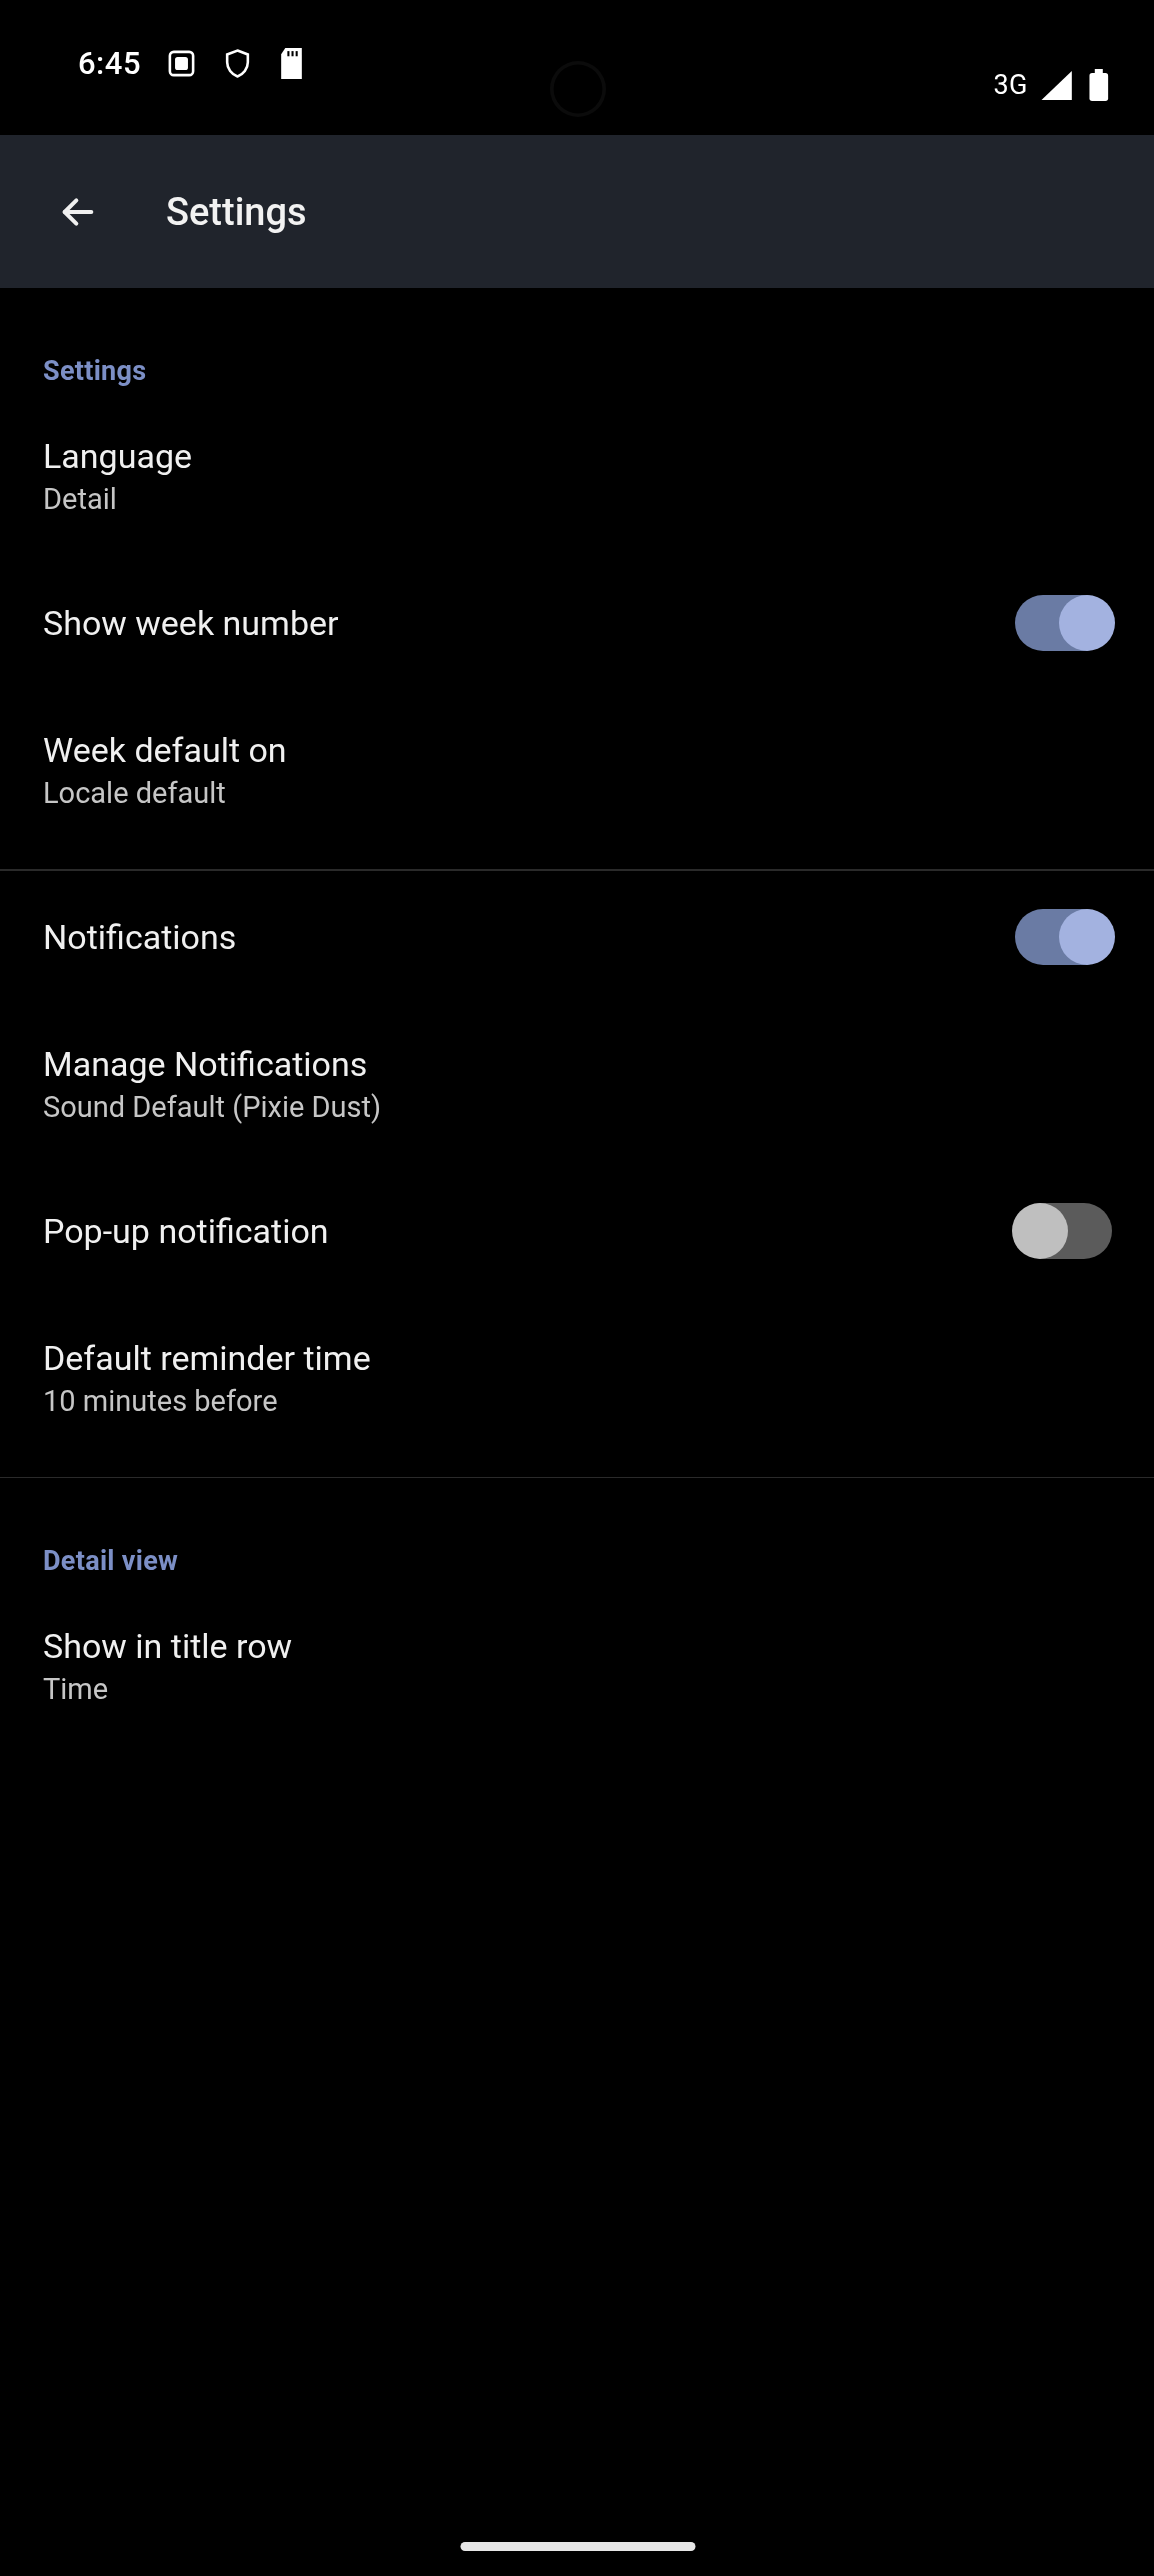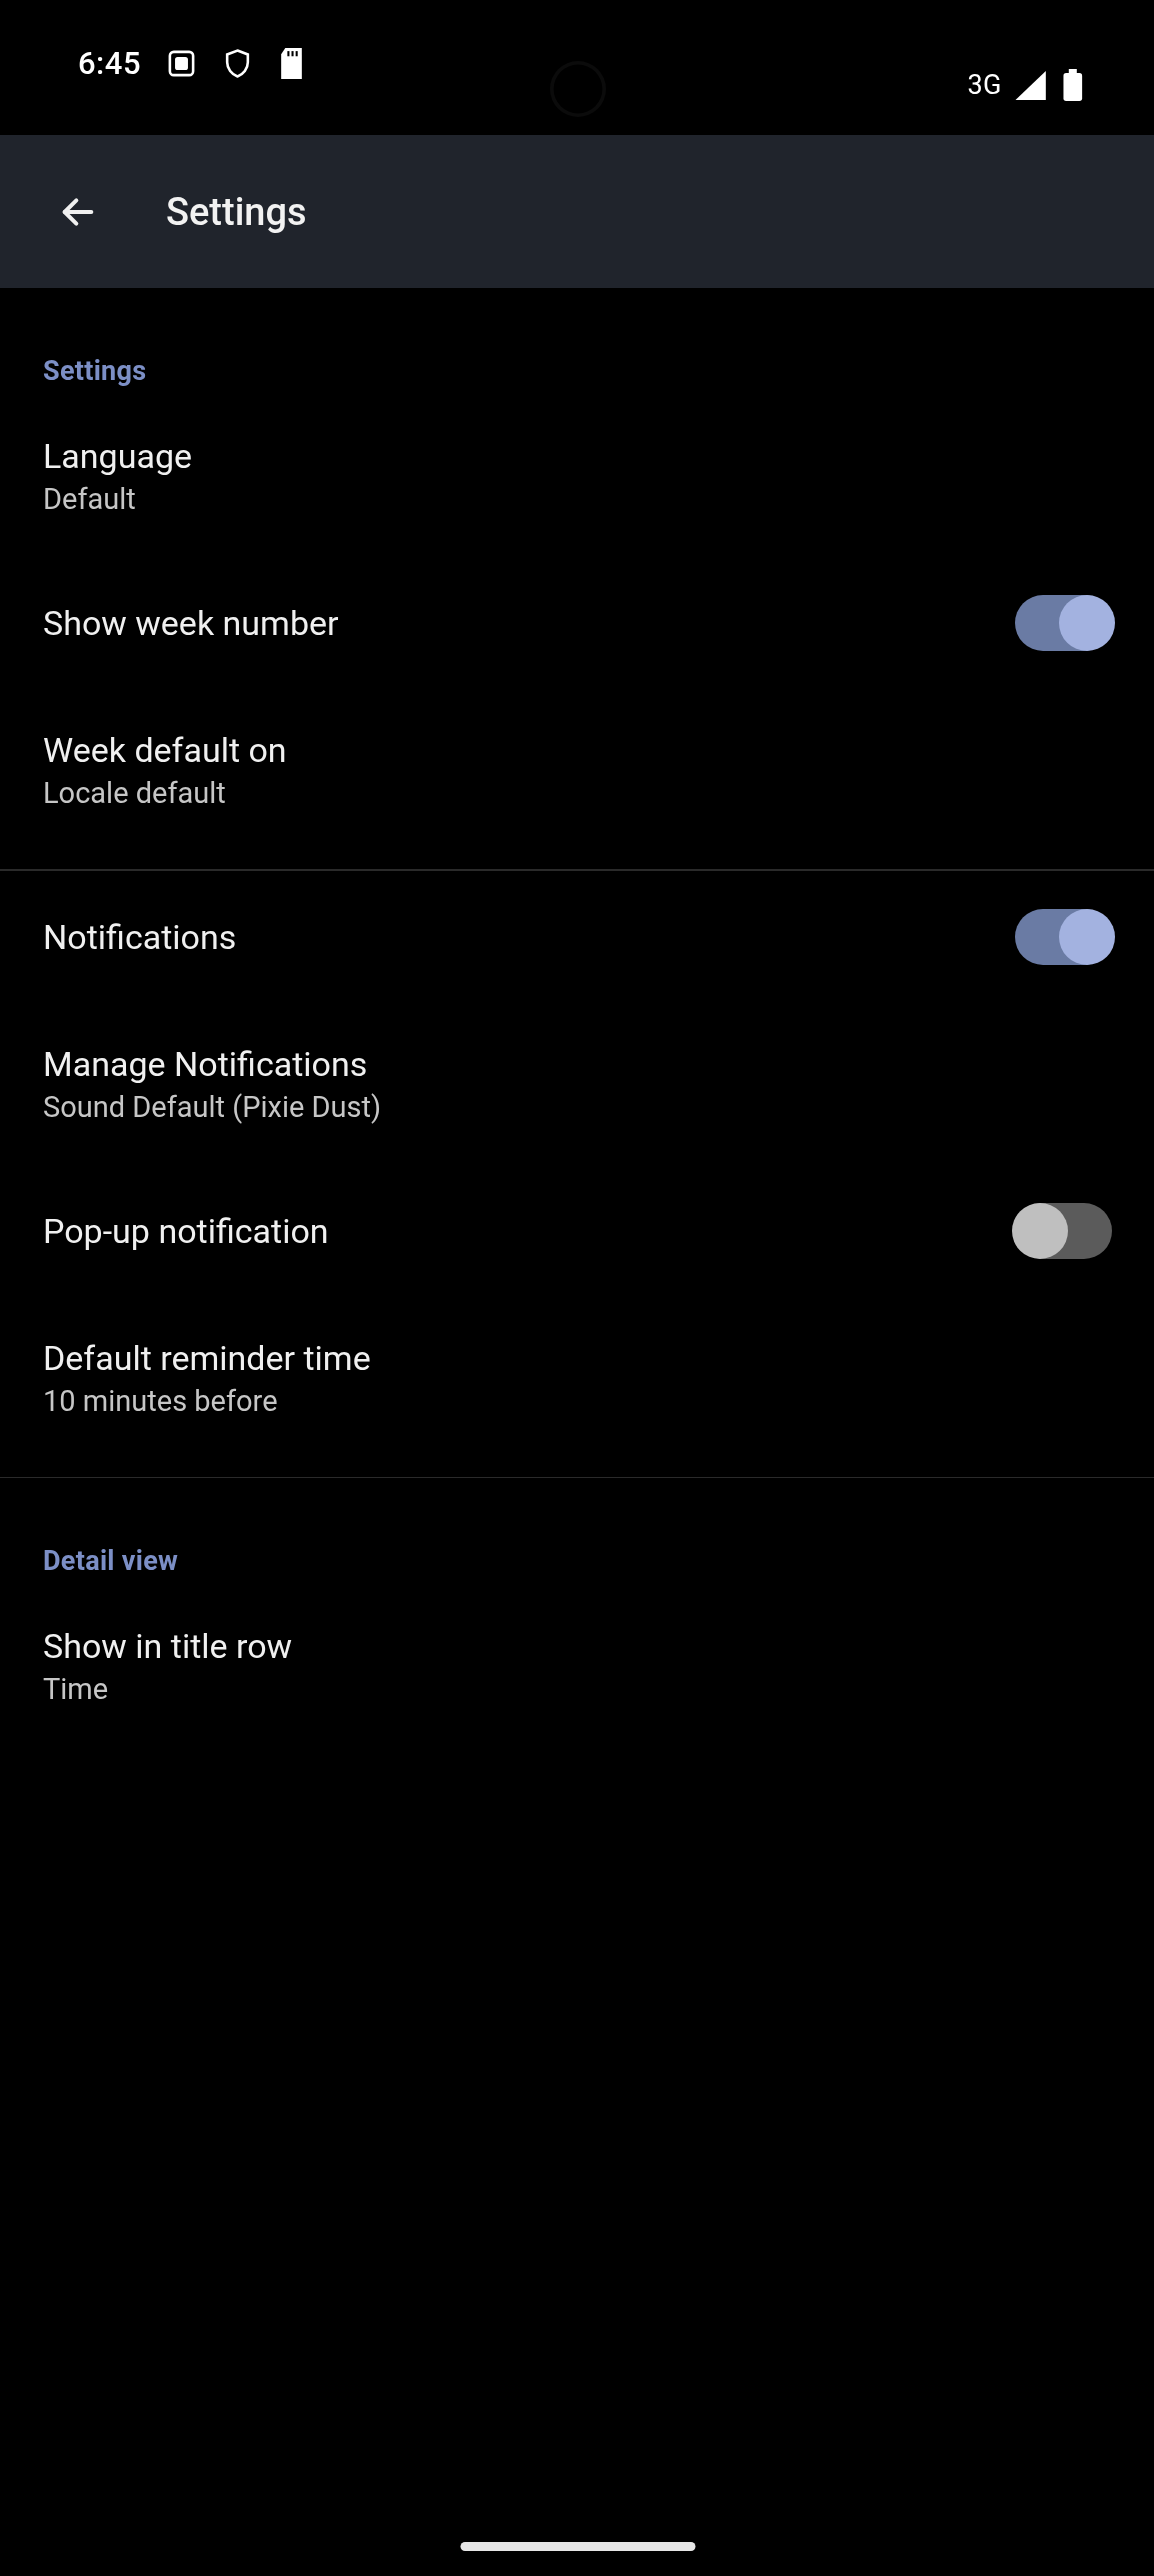--- a/index.html
+++ b/index.html
@@ -32,21 +32,21 @@
     border-radius: 99px;
     box-shadow: 0 0 0 180px #000;
   }
 
   
   .status-bar {
     height: 135px;
     display: flex;
     align-items: flex-start;
     justify-content: space-between;
-    padding: 45px 71px 0 78px;
+    padding: 45px 45px 0 78px;
     color: #fff;
     font-size: 29px;
     letter-spacing: 0.5px;
   }
   .status-left, .status-right {
     display: flex;
     align-items: center;
     gap: 25px;
   }
   .status-right { gap: 16px; margin-top: 24px; }
@@ -222,21 +222,21 @@
     <div class="app-title">Settings</div>
   </div>
 
   <div class="settings-scroll">
 
     <div class="section-header">Settings</div>
 
     <div class="row">
       <div class="row-text">
         <div class="row-title">Language</div>
-        <div class="row-sub">Default</div>
+        <div class="row-sub">Detail</div>
       </div>
     </div>
 
 
     <div class="row">
       <div class="row-text">
         <div class="row-title">Show week number</div>
       </div>
       <div class="toggle on">
           <div class="knob"></div>

